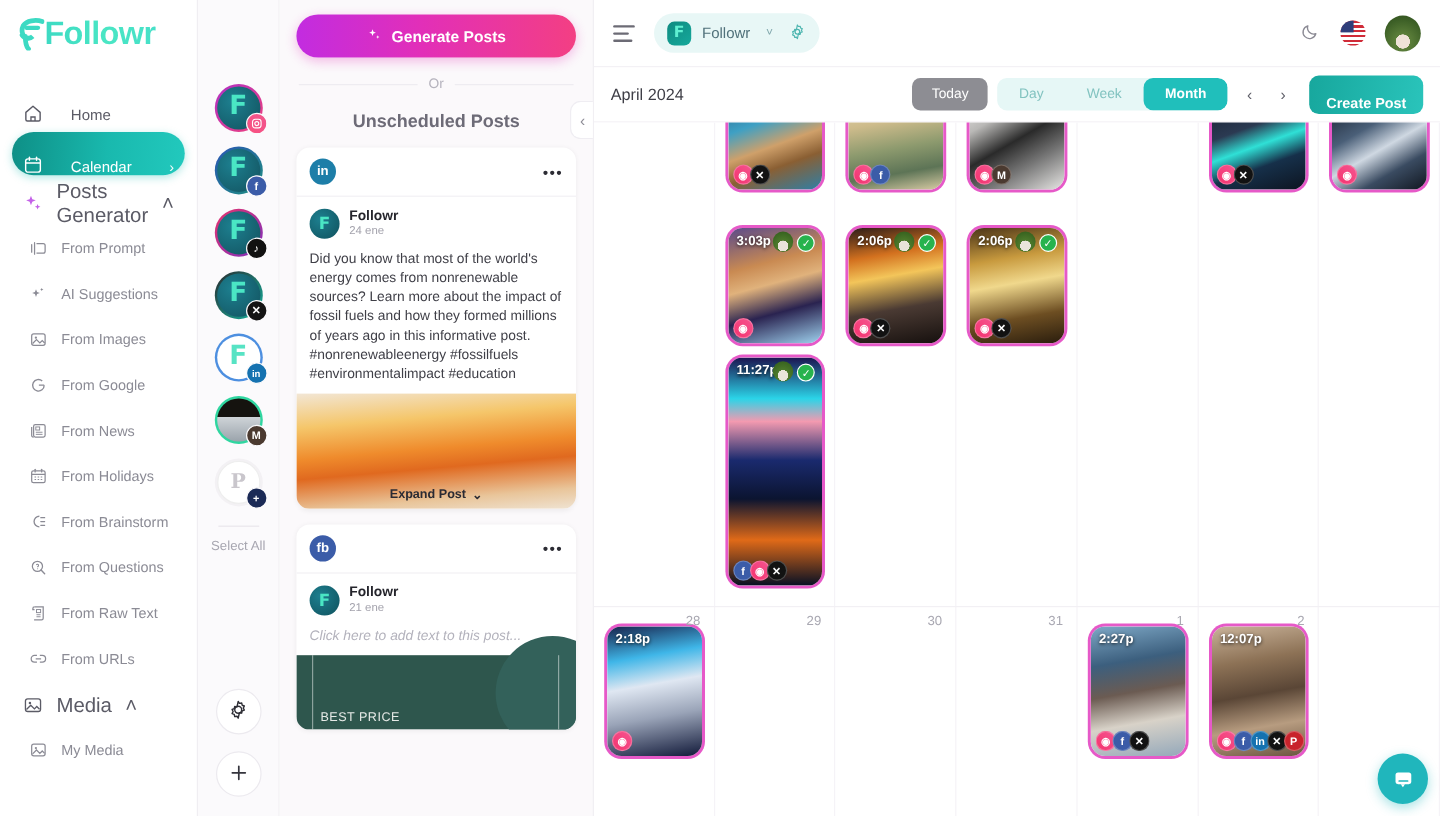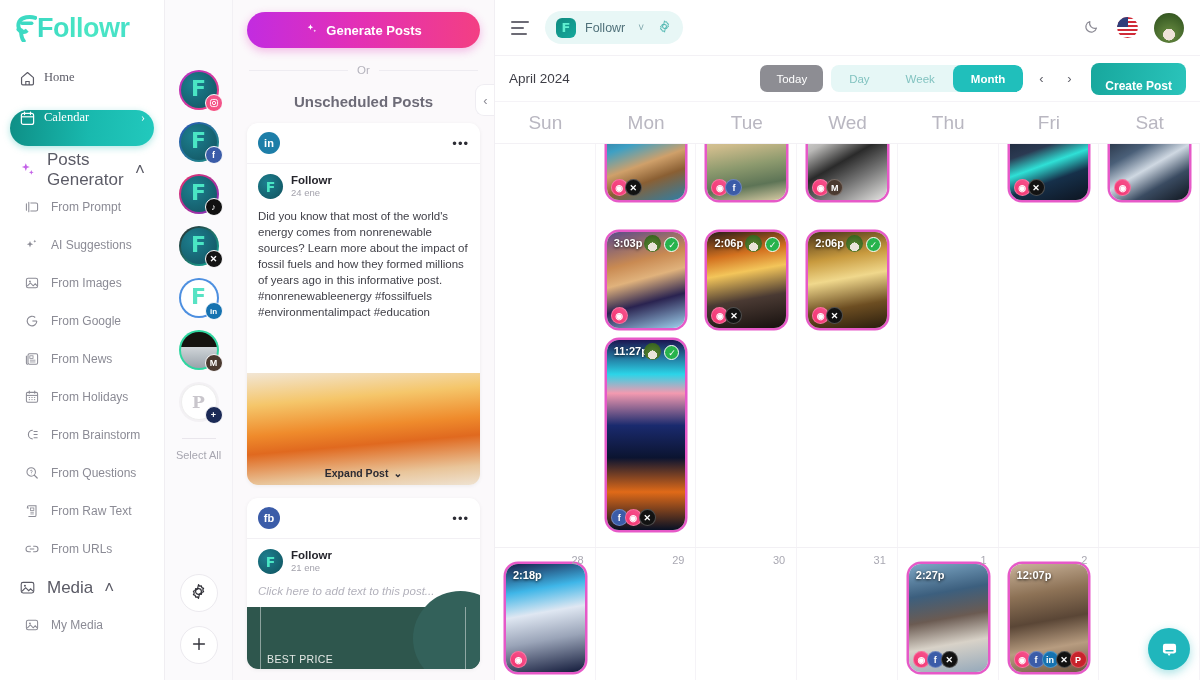--- a/index.html
+++ b/index.html
@@ -21,23 +21,23 @@
   .logo-row { height:56px; display:flex; align-items:center; padding-left:4px; }
   .logo-text {
     font-size:27px; font-weight:bold; letter-spacing:-.5px;
     background:linear-gradient(90deg,#3ddac3,#4ae6c4 55%,#46e0c8);
     -webkit-background-clip:text; background-clip:text; color:transparent;
     display:flex; align-items:center;
   }
   .logo-mark { width:23px;height:27px;margin-right:0px; display:inline-block; position:relative; }
   .nav { margin-top:14px; }
   .nav-item {
-    display:flex; align-items:flex-start; gap:8px; height:33px;
+    display:flex; align-items:flex-end; gap:23px; height:33px;
     padding:0 9px; border-radius:20px; margin-bottom:7px;
-    color:#5b5b66; font-size:12.5px; cursor:pointer; position:relative;font-family:Liberation Serif, serif;
+    color:#5b5b66; font-size:12.5px; cursor:pointer; position:relative;
   }
   .nav-item .ico { width:17px; height:17px; flex:0 0 17px; display:block; }
   .nav-item.active {
     background:linear-gradient(95deg,#0e8f86,#19b9ae 55%,#22c9bd);
     color:#ffffff; height:36px; box-shadow:0 2px 7px rgba(25,185,174,.35);
   }
   .nav-item.active .ico path, .nav-item.active .ico circle,
   .nav-item.active .ico rect, .nav-item.active .ico line { stroke:#fff; }
   .nav-item .chev-r { margin-left:auto; font-size:12px; opacity:.95; }
   .nav-sub { display:flex; align-items:center; gap:11px; height:31px;
@@ -110,22 +110,22 @@
   .dots { color:#2c2c34; letter-spacing:1px; font-size:13px; cursor:pointer;}
   .pcard-body{ padding:10px 11px 0;}
   .auth{ display:flex; align-items:center; gap:8px; margin-bottom:9px;}
   .auth .ava{width:25px;height:25px;border-radius:50%;background:radial-gradient(circle at 35% 35%,#1d7f8f,#10515d);
     display:flex;align-items:center;justify-content:center;color:#4ae6c4;font-weight:bold;font-size:14px;
     font-family:"DejaVu Sans",sans-serif;}
   .auth .nm{font-size:11.5px;font-weight:bold;color:#25252c;line-height:13px;}
   .auth .dt{font-size:9.5px;color:#a3a2ac;line-height:12px;}
   .ptext{ font-size:11.5px; line-height:16px; color:#3f3f47; padding-bottom:8px;}
   .ptext.ph{ color:#b3b2bc; font-style:italic; }
-  .pimg{ height:112px; position:relative;
-    background:linear-gradient(175deg,#f2e6d5 0%,#f5c66a 25%,#ef8b2c 48%,#e0691f 62%,#e9c59a 85%,#efe3d2 100%);margin-top:45px;}
+  .pimg{ height:96px; position:relative;
+    background:linear-gradient(175deg,#f2e6d5 0%,#f5c66a 25%,#ef8b2c 48%,#e0691f 62%,#e9c59a 85%,#efe3d2 100%);}
   .pimg2{ height:62px; background:#2e564d; position:relative; }
   .pimg2 .bp{ position:absolute; left:20px; bottom:4px; color:#e5e9e6; font-size:10.5px; letter-spacing:.4px;}
   .pimg2 .arc{ position:absolute; right:-28px; top:-16px; width:95px;height:95px;border-radius:50%;background:#33615a;}
   .pimg2 .l1{position:absolute;left:13px;top:0;bottom:0;width:1px;background:rgba(255,255,255,.45);}
   .pimg2 .l2{position:absolute;right:14px;top:0;bottom:0;width:1px;background:rgba(255,255,255,.45);}
   .expand{ position:absolute; left:0;right:0;bottom:0; height:24px;
     display:flex;align-items:center;justify-content:center; gap:5px;
     font-size:10.5px;font-weight:bold;color:#2b2b33; cursor:pointer;}
   .collapse-tab{
     position:absolute; right:-1px; top:84px; width:20px;height:32px;
@@ -543,29 +543,20 @@
           <div>Day</div>
           <div>Week</div>
           <div class="on">Month</div>
         </div>
         <span class="navarr">‹</span>
         <span class="navarr">›</span>
         <button class="btn-create">Create Post</button>
       </div>
     </div>
 
-    <div class="dows">
-      <div class="dow">Sun</div>
-      <div class="dow">Mon</div>
-      <div class="dow">Tue</div>
-      <div class="dow">Wed</div>
-      <div class="dow">Thu</div>
-      <div class="dow">Fri</div>
-      <div class="dow">Sat</div>
-    </div>
 
     <div class="grid" id="cal-grid">
       <div class="col"></div>
       <div class="col"></div>
       <div class="col"></div>
       <div class="col"></div>
       <div class="col"></div>
       <div class="col"></div>
       <div class="col"></div>
 

